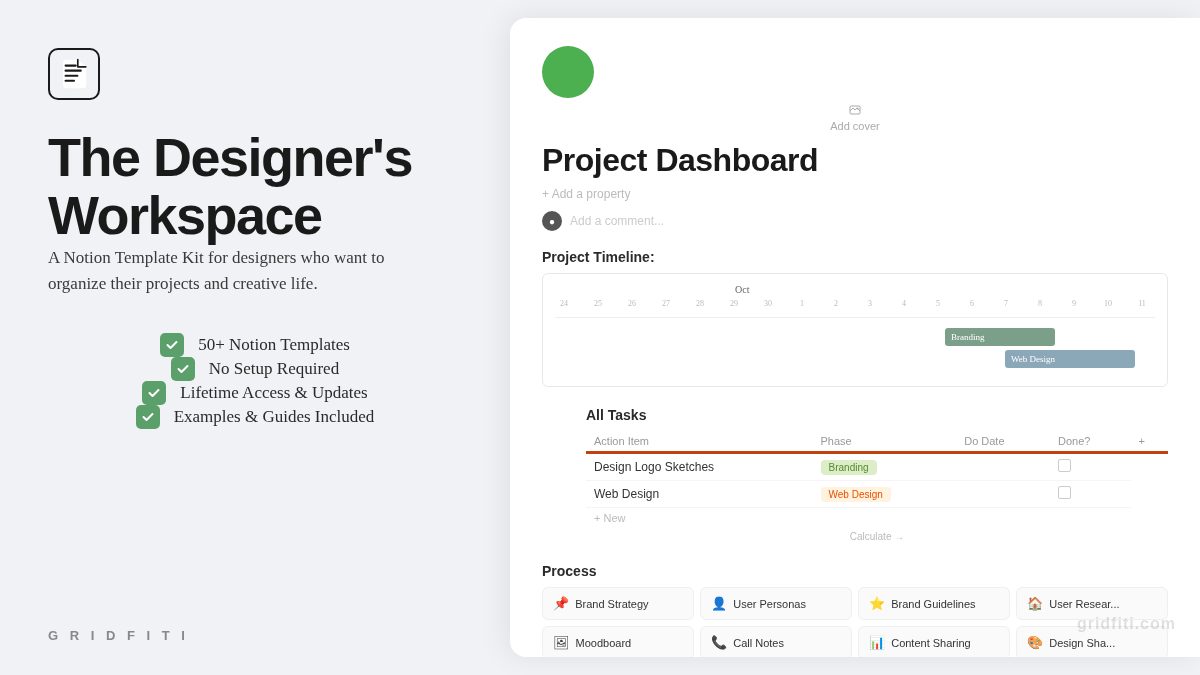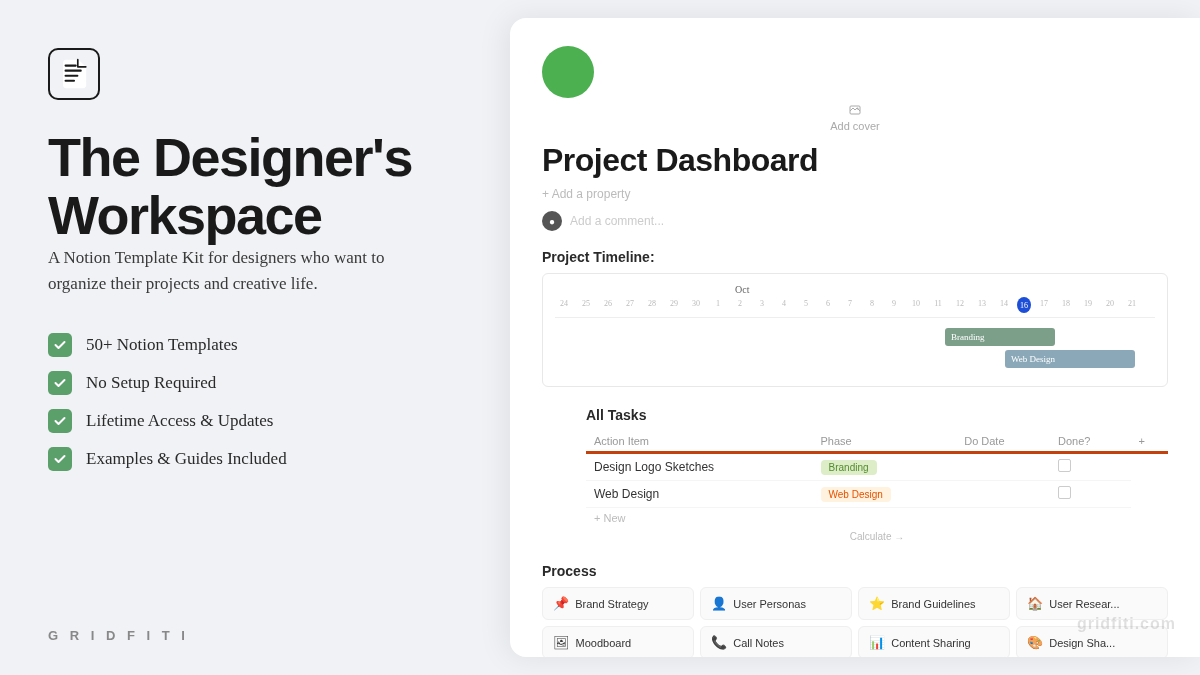--- a/index.html
+++ b/index.html
@@ -60,21 +60,21 @@
       line-height: 1.55;
       font-weight: 400;
       max-width: 390px;
       margin-bottom: 36px;
       font-family: 'Georgia', serif;
     }
 
     .features-list {
       display: flex;
       flex-direction: column;
-      gap: 14px;
+      align-items: center;
     }
 
     .feature-item {
       display: flex;
       align-items: center;
       gap: 14px;
     }
 
     .check-icon {
       width: 24px;
@@ -217,21 +217,21 @@
 
     .timeline-month {
       font-size: 10px;
       color: #666;
       margin-bottom: 4px;
       padding-left: 180px;
     }
 
     .timeline-ruler {
       display: flex;
-      gap: 4px;
+      gap: 16px;
       margin-bottom: 6px;
       border-bottom: 1px solid #eee;
       padding-bottom: 4px;
     }
 
     .timeline-tick {
       font-size: 8px;
       color: #bbb;
       width: 18px;
       text-align: center;

